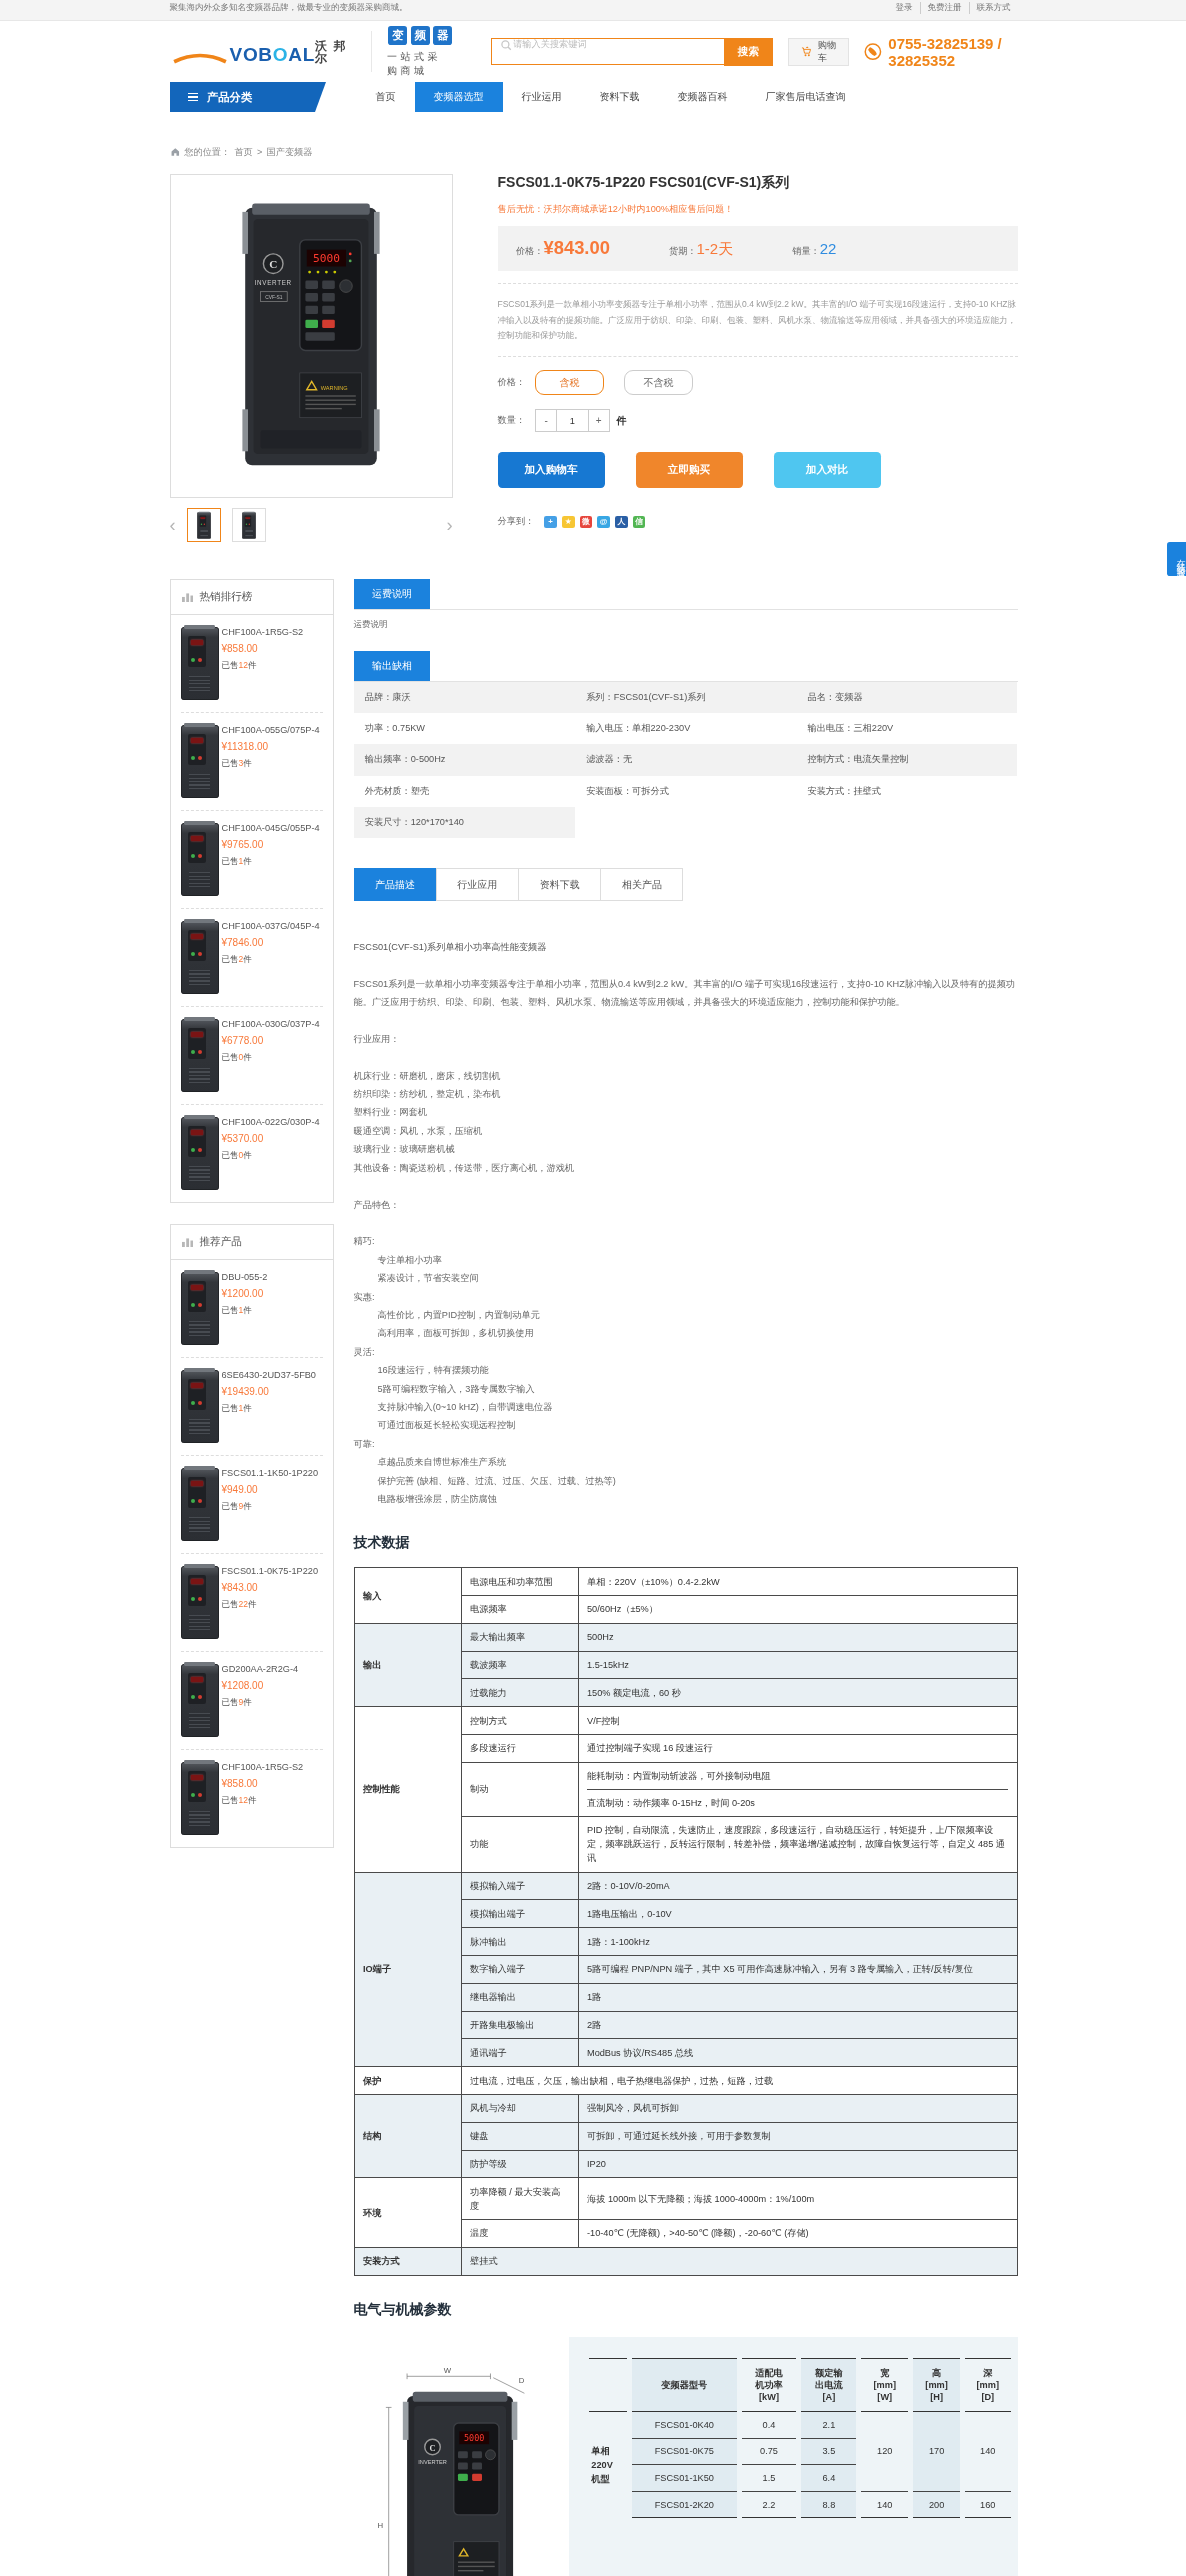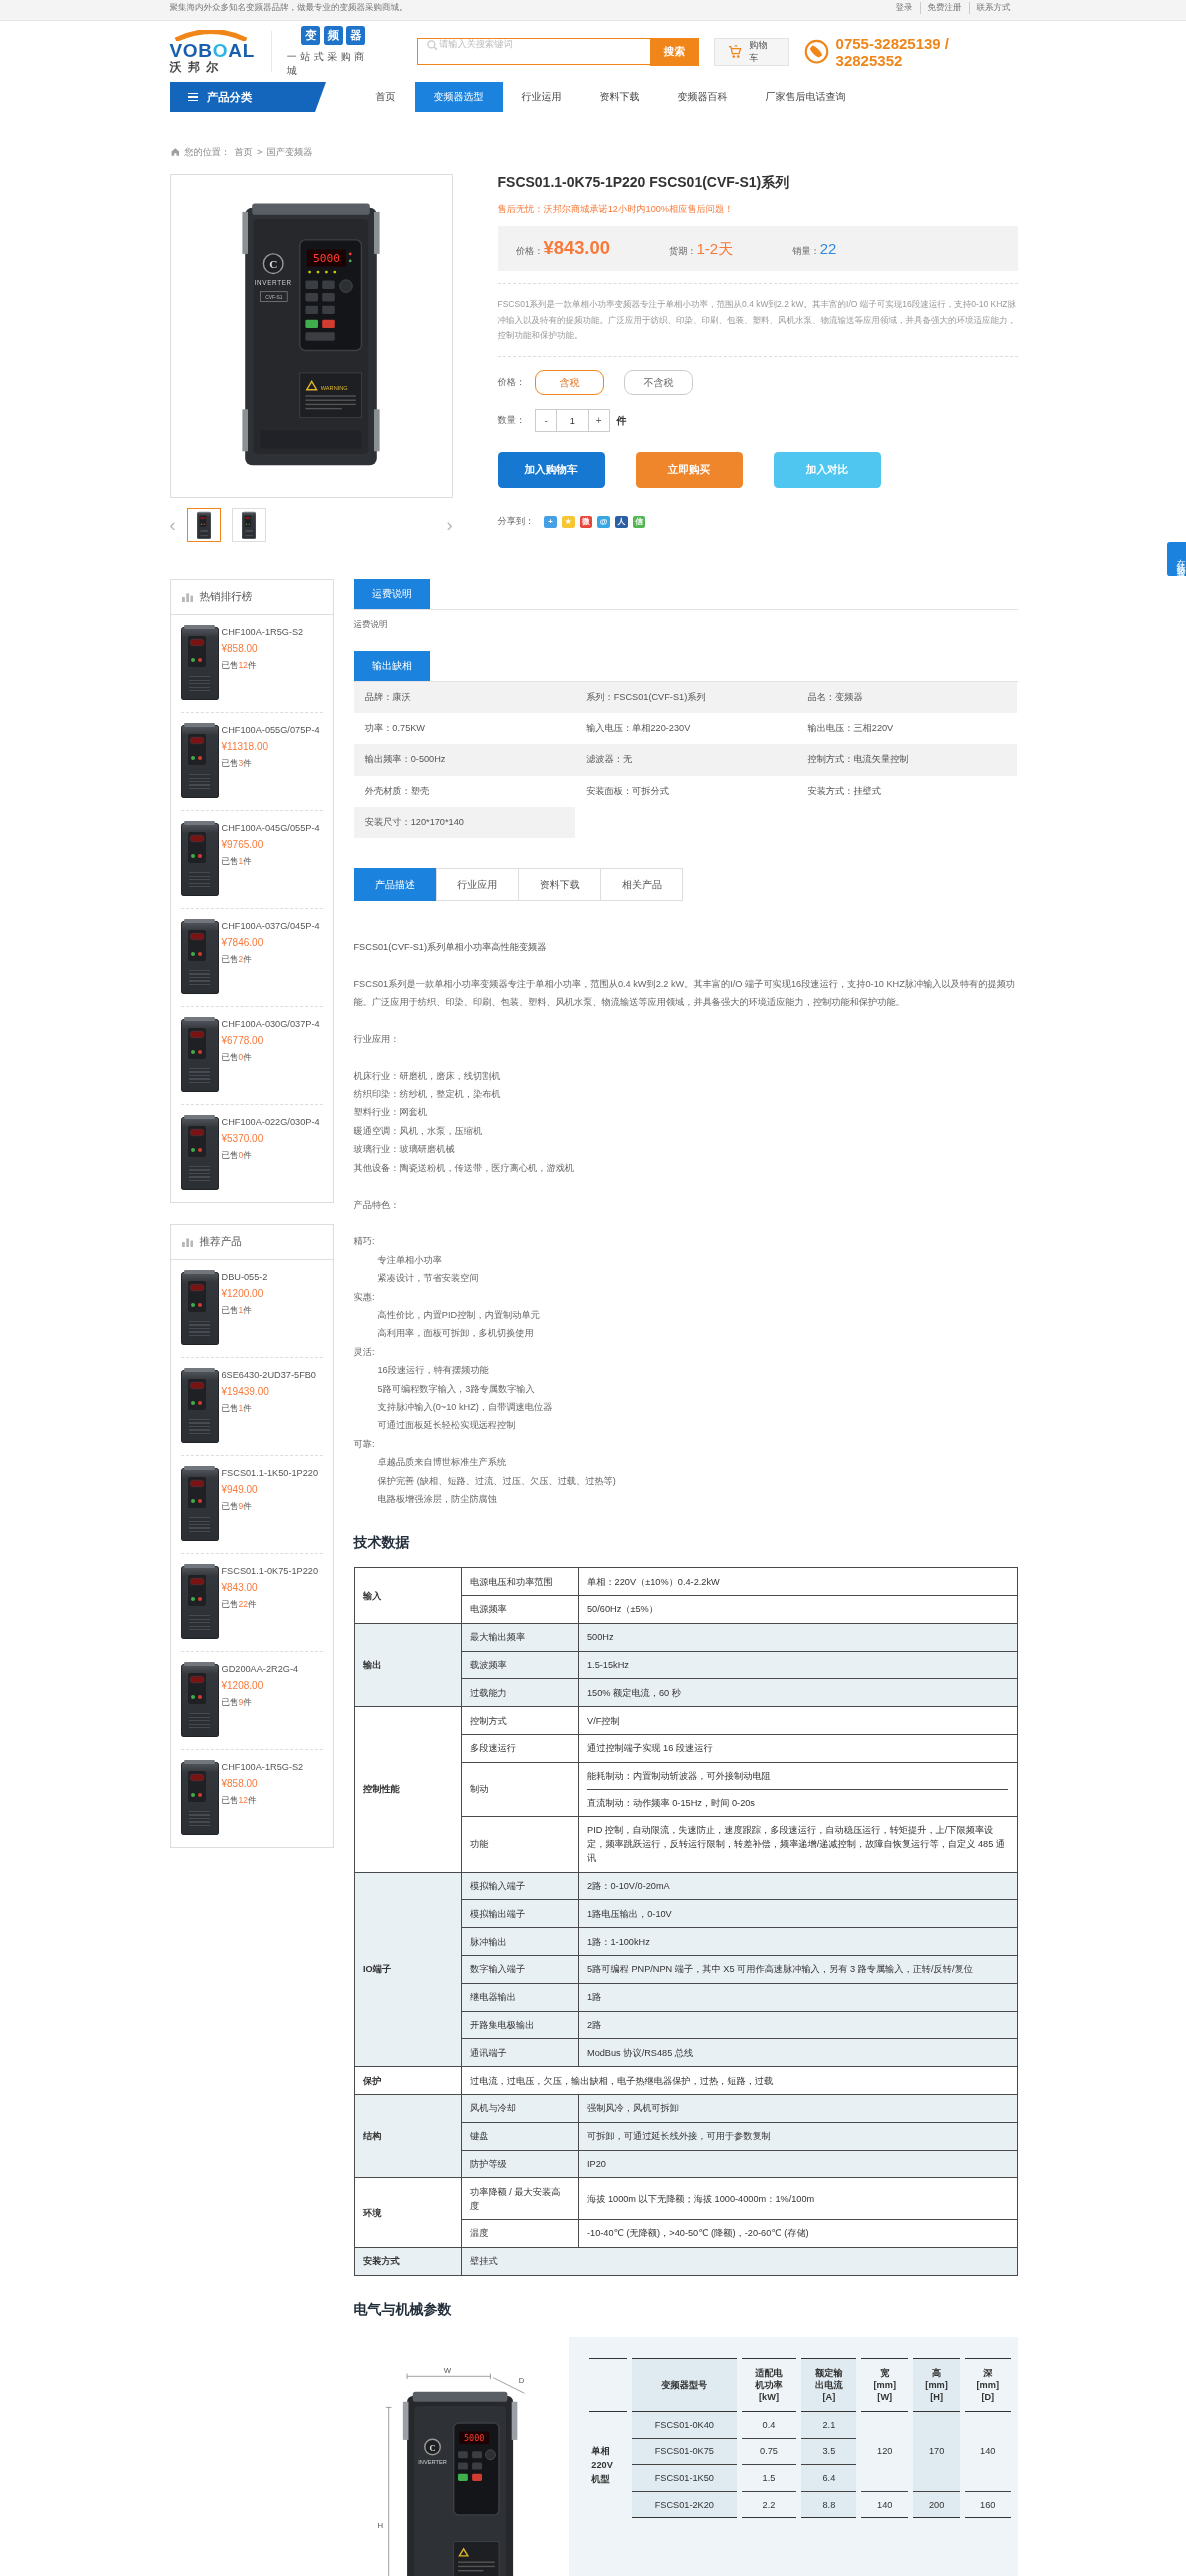--- a/index.html
+++ b/index.html
@@ -8,21 +8,21 @@
   .container{width:848px;margin:0 auto}
   
   .topbar{height:21px;background:#f4f4f4;border-bottom:0.7px solid #e7e7e7}
   .topbar .container{display:flex;justify-content:space-between;align-items:center;height:15px;color:#777}
   .toplinks{display:flex}
   .toplinks span{padding:0 7px;border-right:0.7px solid #ccc;cursor:pointer}
   .toplinks span:last-child{border-right:none}
   
   .header{height:61px}
   .header .container{display:flex;align-items:center;height:61px}
-  .logo{display:flex;flex-direction:column;align-items:flex-start;line-height:1}
+  .logo{display:flex;flex-direction:row;align-items:flex-end;line-height:1}
   .logo .brand{font-size:19px;font-weight:bold;letter-spacing:0.7px}
   .logo .b1,.logo .b3{color:#1a5fae}.logo .b2{color:#2bb3e6}
   .logo .cn{font-size:12px;font-weight:bold;color:#444;letter-spacing:6.4px;margin-top:1px}
   .hdivider{width:0.7px;height:41px;background:#e8e8e8;margin:0 15.5px}
   .badge{display:flex;flex-direction:column;align-items:center}
   .badge-row{display:flex;gap:3.5px}
   .badge-row i{width:19px;height:19px;background:#1f74c9;border-radius:2.8px;color:#fff;font-style:normal;
                display:flex;align-items:center;justify-content:center;font-size:11.3px;font-weight:bold}
   .badge .tagline{margin-top:5px;color:#555;font-size:10px;letter-spacing:3.5px}
   .search{display:flex;margin-left:37px}

